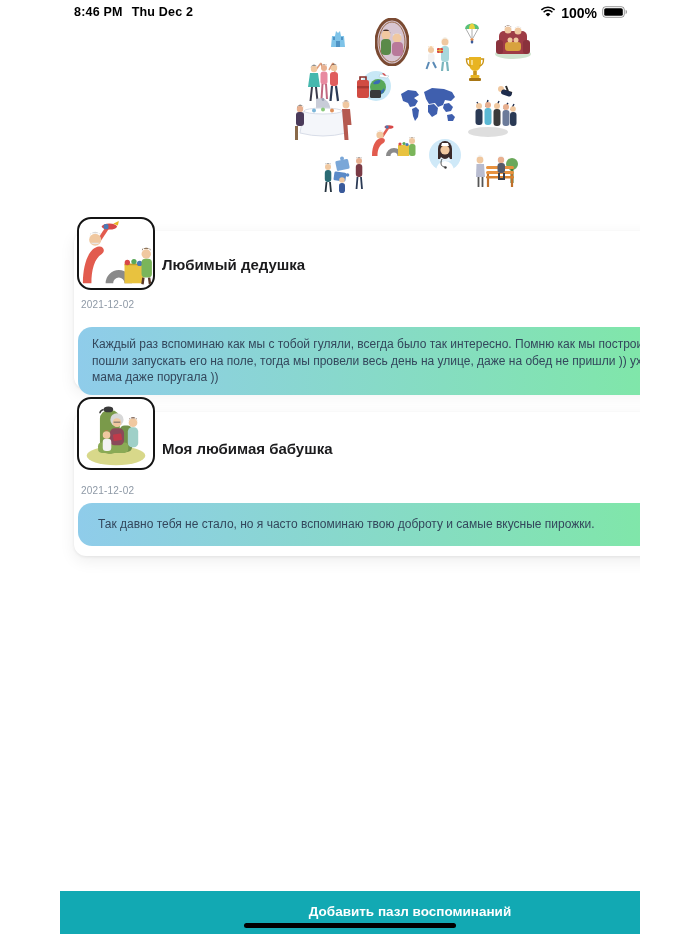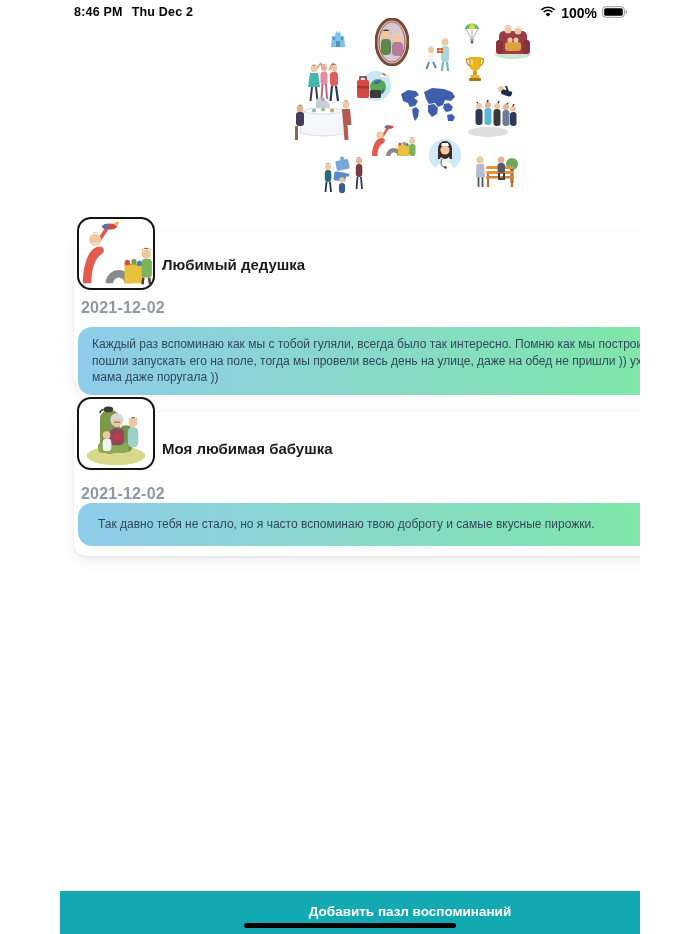--- a/index.html
+++ b/index.html
@@ -24,21 +24,21 @@
   .card1{top:231px;height:158px;}
   .card2{top:412px;height:144px;}
   .thumb{position:absolute;left:17px;width:78px;height:73px;background:#fff;border:2.5px solid #141414;
     border-radius:14px;overflow:hidden;box-sizing:border-box;z-index:3;}
   .thumb1{top:217px;}
   .thumb2{top:397px;}
   .thumb svg{display:block;width:100%;height:100%;}
   .card-title{position:absolute;left:102px;font-size:15px;font-weight:700;color:#1b1b1d;}
   .title1{top:244px;margin-top:12px;}
   .title2{top:428px;}
-  .card-date{position:absolute;left:21px;font-size:16px;font-weight:700;color:#8e99a6;letter-spacing:.2px;}
+  .card-date{position:absolute;left:21px;font-size:10px;font-weight:400;color:#8e99a6;letter-spacing:.2px;}
   .date1{top:299px;}
   .date2{top:485px;}
   .open-btn{position:absolute;left:632px;width:46px;height:28px;background:#fff;border:none;border-radius:7px;
     box-shadow:0 1px 2px rgba(0,0,0,.12),0 3px 8px rgba(0,0,0,.10);cursor:pointer;
     display:flex;align-items:center;justify-content:center;z-index:3;}
   .btn1{top:289px;}
   .btn2{top:467px;}
   .open-btn .chev{color:#12a9b3;font-size:19px;font-weight:800;line-height:1;margin-top:-2px;}
   .bubble{position:absolute;left:18px;width:664px;box-sizing:border-box;border-radius:14px;
     background:linear-gradient(90deg,#8fccea 0%,#7deb9e 100%);

